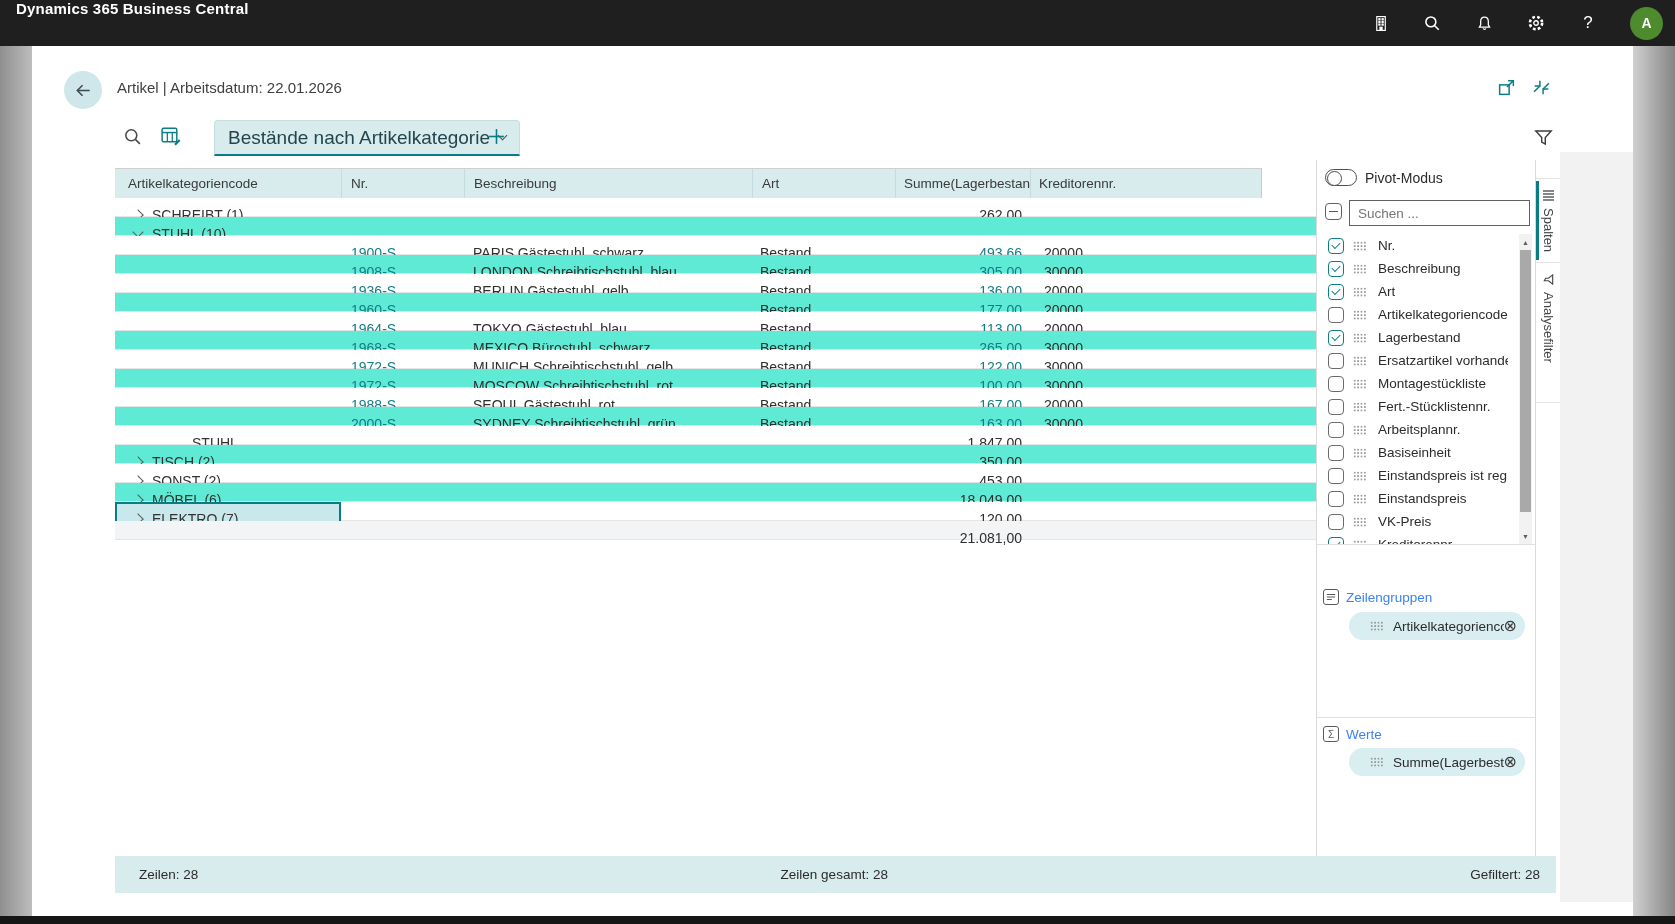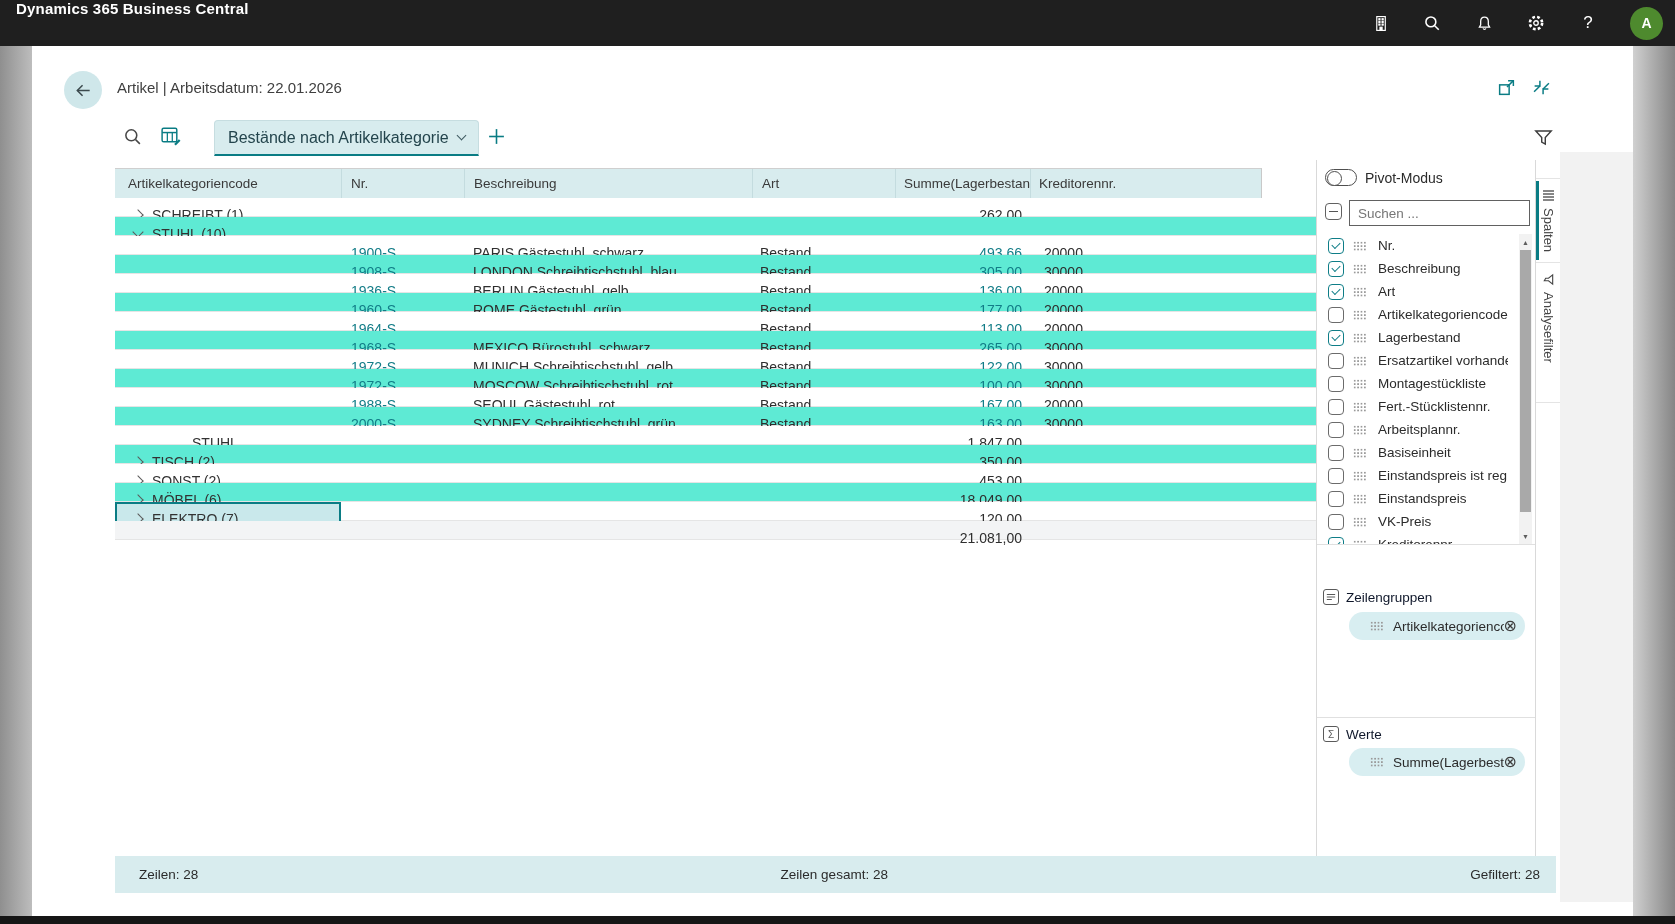--- a/index.html
+++ b/index.html
@@ -23,21 +23,21 @@
   .back-btn{position:absolute;left:64px;top:71px;width:38px;height:38px;border-radius:50%;background:#cfe7ea;display:flex;align-items:center;justify-content:center;cursor:pointer;}
   .page-title{position:absolute;left:117px;top:79px;font-size:15px;color:#3f3f3f;}
   .win-icon{position:absolute;width:20px;height:20px;color:#0a7c84;cursor:pointer;}
   .win-open{left:1497px;top:78px;} .win-collapse{left:1532px;top:78px;}
 
   
   .toolbar{position:absolute;left:115px;top:118px;width:1441px;height:44px;}
   .tb-search{position:absolute;left:8px;top:9px;width:19px;height:19px;color:#474747;cursor:pointer;}
   .tb-analysis{position:absolute;left:45px;top:7px;width:21px;height:21px;cursor:pointer;}
   .view-tab{position:absolute;left:99px;top:2px;height:36px;background:#d8ecee;border:1px solid #c6dde0;border-bottom:2px solid #0a7c84;border-radius:4px 4px 0 0;display:flex;align-items:center;padding:0 13px;gap:9px;cursor:pointer;}
-  .view-tab-label{font-size:16px;color:#24454d;white-space:nowrap;}
+  .view-tab-label{font-size:19px;color:#24454d;white-space:nowrap;}
   .chev-down{width:7px;height:7px;border-right:1.4px solid #3e5a61;border-bottom:1.4px solid #3e5a61;transform:rotate(45deg);margin-top:-4px;}
   .plus-icon{position:absolute;left:372px;top:9px;width:19px;height:19px;color:#0a7c84;cursor:pointer;}
   .filter-top{position:absolute;left:1534px;top:128px;width:19px;height:19px;color:#3c3c3c;cursor:pointer;}
 
   
   .grid{position:absolute;left:115px;top:160px;width:1201px;}
   .ghead{position:absolute;left:0;top:8px;width:1147px;height:30px;background:#d8ecee;border-top:1px solid #cfcfcf;border-right:1px solid #c9c9c9;display:flex;align-items:center;overflow:hidden;}
   .hcell{position:absolute;font-size:13.5px;color:#3a3a3a;white-space:nowrap;overflow:hidden;height:30px;line-height:30px;border-left:1px solid #c4dcdf;}
   .hc1{left:0;width:226px;padding-left:13px;border-left:none;}
   .hc2{left:226px;width:123px;padding-left:9px;}
@@ -83,21 +83,21 @@
   .cb.checked{border-color:#0e7d87;}
   .cb.checked::after{content:'';position:absolute;left:3px;top:3.5px;width:7px;height:4px;border-left:1.6px solid #0e7d87;border-bottom:1.6px solid #0e7d87;transform:rotate(-45deg);}
   .dots{width:13px;height:10px;margin-left:9px;flex:none;background-image:radial-gradient(circle,#9a9a9a 1.05px,transparent 1.15px);background-size:3.4px 3.4px;cursor:grab;}
   .pflabel{font-size:13.5px;color:#2b2b2b;margin-left:12px;white-space:nowrap;overflow:hidden;max-width:130px;}
   .vscroll{position:absolute;right:3px;top:0;width:13px;height:311px;background:#f2f2f2;}
   .vs-arrow{position:absolute;left:0;width:13px;height:13px;color:#5d5d5d;font-size:7px;text-align:center;line-height:13px;cursor:pointer;}
   .vs-up{top:2px;} .vs-down{bottom:2px;}
   .vs-thumb{position:absolute;left:1px;top:16px;width:11px;height:262px;background:#a9a9a9;cursor:grab;}
   .sec-head{position:absolute;left:6px;display:flex;align-items:center;gap:7px;}
   .sec-icon{width:16px;height:16px;border:1px solid #5a5a5a;border-radius:3px;color:#5a5a5a;font-size:10px;display:flex;align-items:center;justify-content:center;flex:none;}
-  .sec-label{font-size:13.5px;color:#0f172a;}
+  .sec-label{font-size:13.5px;color:#3b82f6;}
   .chip{position:absolute;left:32px;width:176px;height:28px;background:#d8eef1;border-radius:14px;display:flex;align-items:center;padding:0 8px 0 12px;}
   .chip .pflabel{max-width:112px;margin-left:10px;}
   .chip-x{margin-left:auto;font-size:16px;color:#3c3c3c;cursor:pointer;line-height:1;}
   .sec-divider{position:absolute;left:0;width:218px;border-top:1px solid #e0e0e0;}
 
   
   .tabstrip{position:absolute;left:1536px;top:160px;width:24px;height:696px;background:#fff;}
   .vtab{position:relative;width:24px;border-bottom:1px solid #e4e4e4;display:flex;flex-direction:column;align-items:center;padding-top:9px;cursor:pointer;background:#fff;}
   .vtab.first{border-top:1px solid #e4e4e4;margin-top:18px;}
   .vtab .bar{position:absolute;left:0;top:2px;bottom:2px;width:3px;background:transparent;}
@@ -267,30 +267,30 @@
     <div class="cell c3">BERLIN Gästestuhl, gelb</div>
     <div class="cell c4">Bestand</div>
     <div class="cell c5"><span class="sumval sumlink">136,00</span></div>
     <div class="cell c6">20000</div>
   </div>
         <div class="trow alt t-item">
     <div class="cell c1">
       <span class="glabel"></span>
     </div>
     <div class="cell c2"><a class="nrlink">1960-S</a></div>
-    <div class="cell c3">ROME Gästestuhl, grün</div>
     <div class="cell c4">Bestand</div>
     <div class="cell c5"><span class="sumval sumlink">177,00</span></div>
     <div class="cell c6">20000</div>
   </div>
         <div class="trow t-item">
     <div class="cell c1">
       <span class="glabel"></span>
     </div>
     <div class="cell c2"><a class="nrlink">1964-S</a></div>
+    <div class="cell c3">TOKYO Gästestuhl, blau</div>
     <div class="cell c4">Bestand</div>
     <div class="cell c5"><span class="sumval sumlink">113,00</span></div>
     <div class="cell c6">20000</div>
   </div>
         <div class="trow alt t-item">
     <div class="cell c1">
       <span class="glabel"></span>
     </div>
     <div class="cell c2"><a class="nrlink">1968-S</a></div>
     <div class="cell c3">MEXICO Bürostuhl, schwarz</div>

